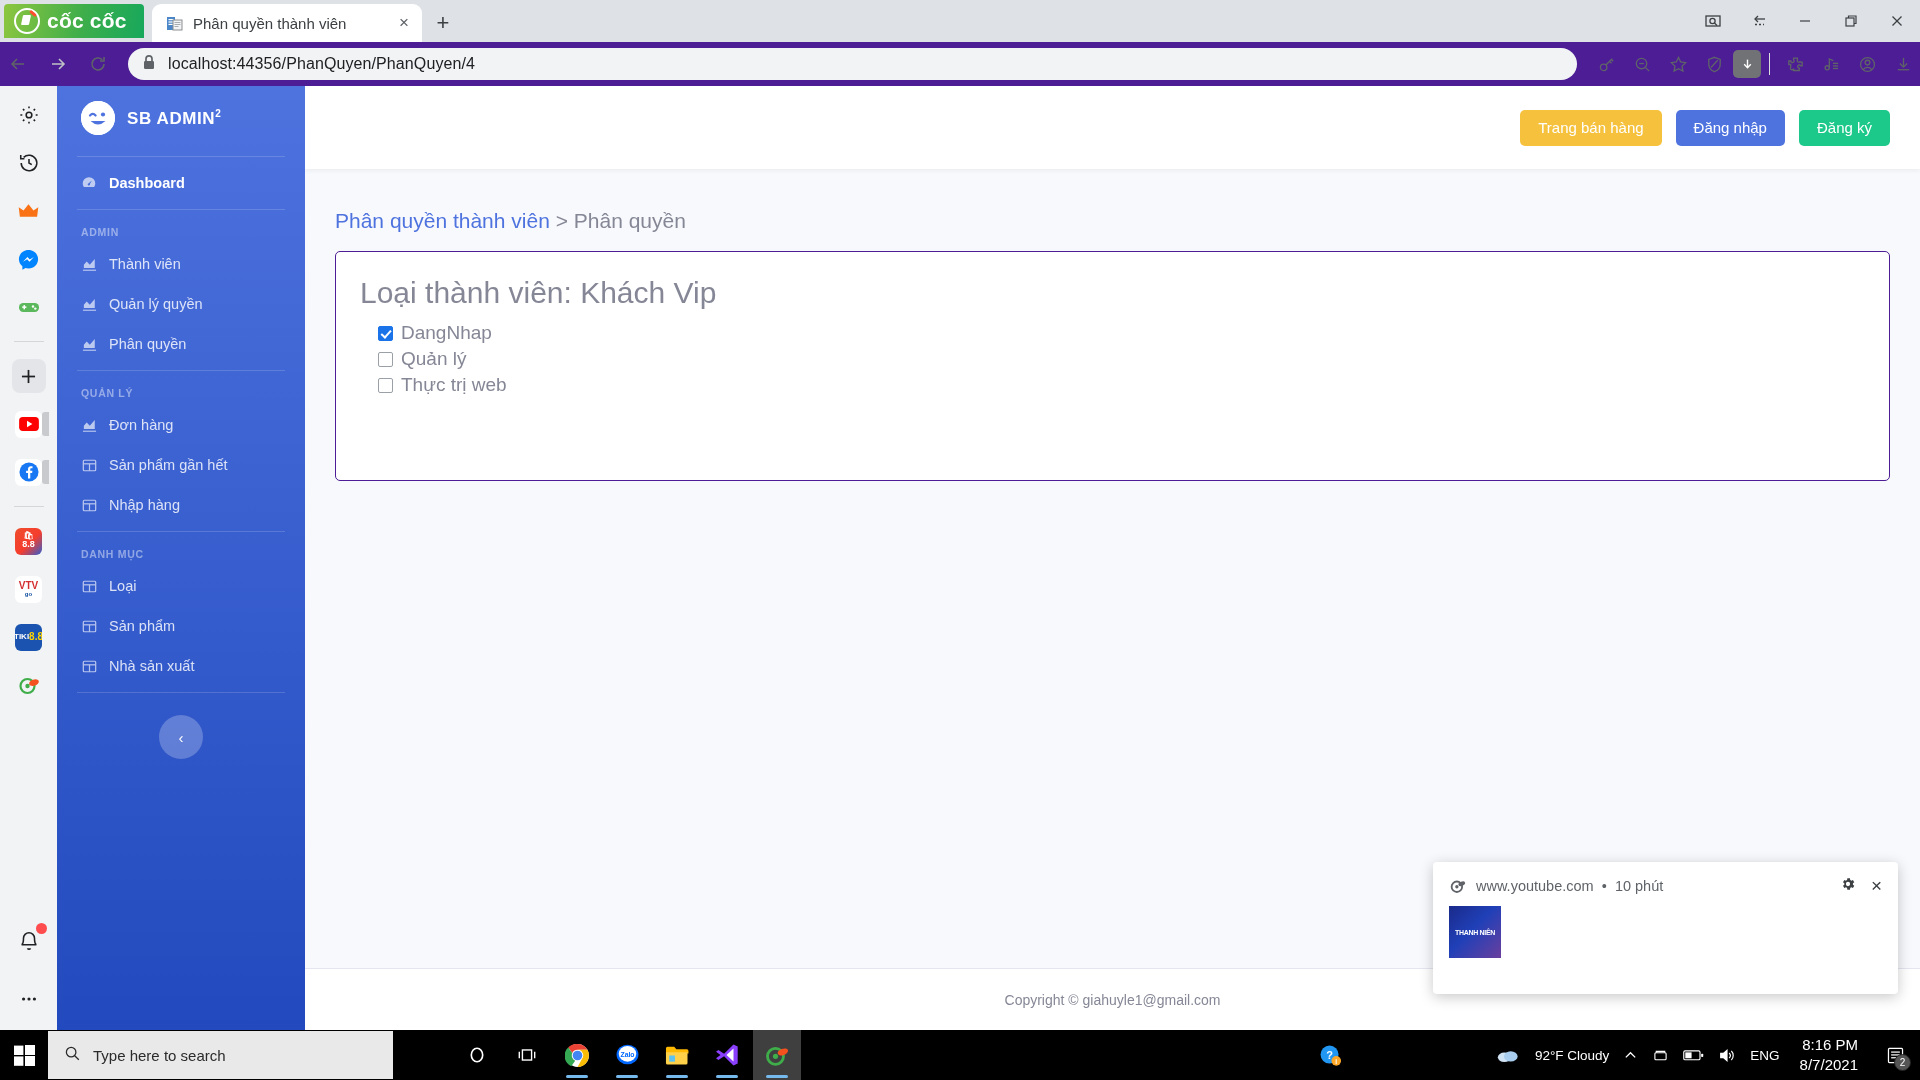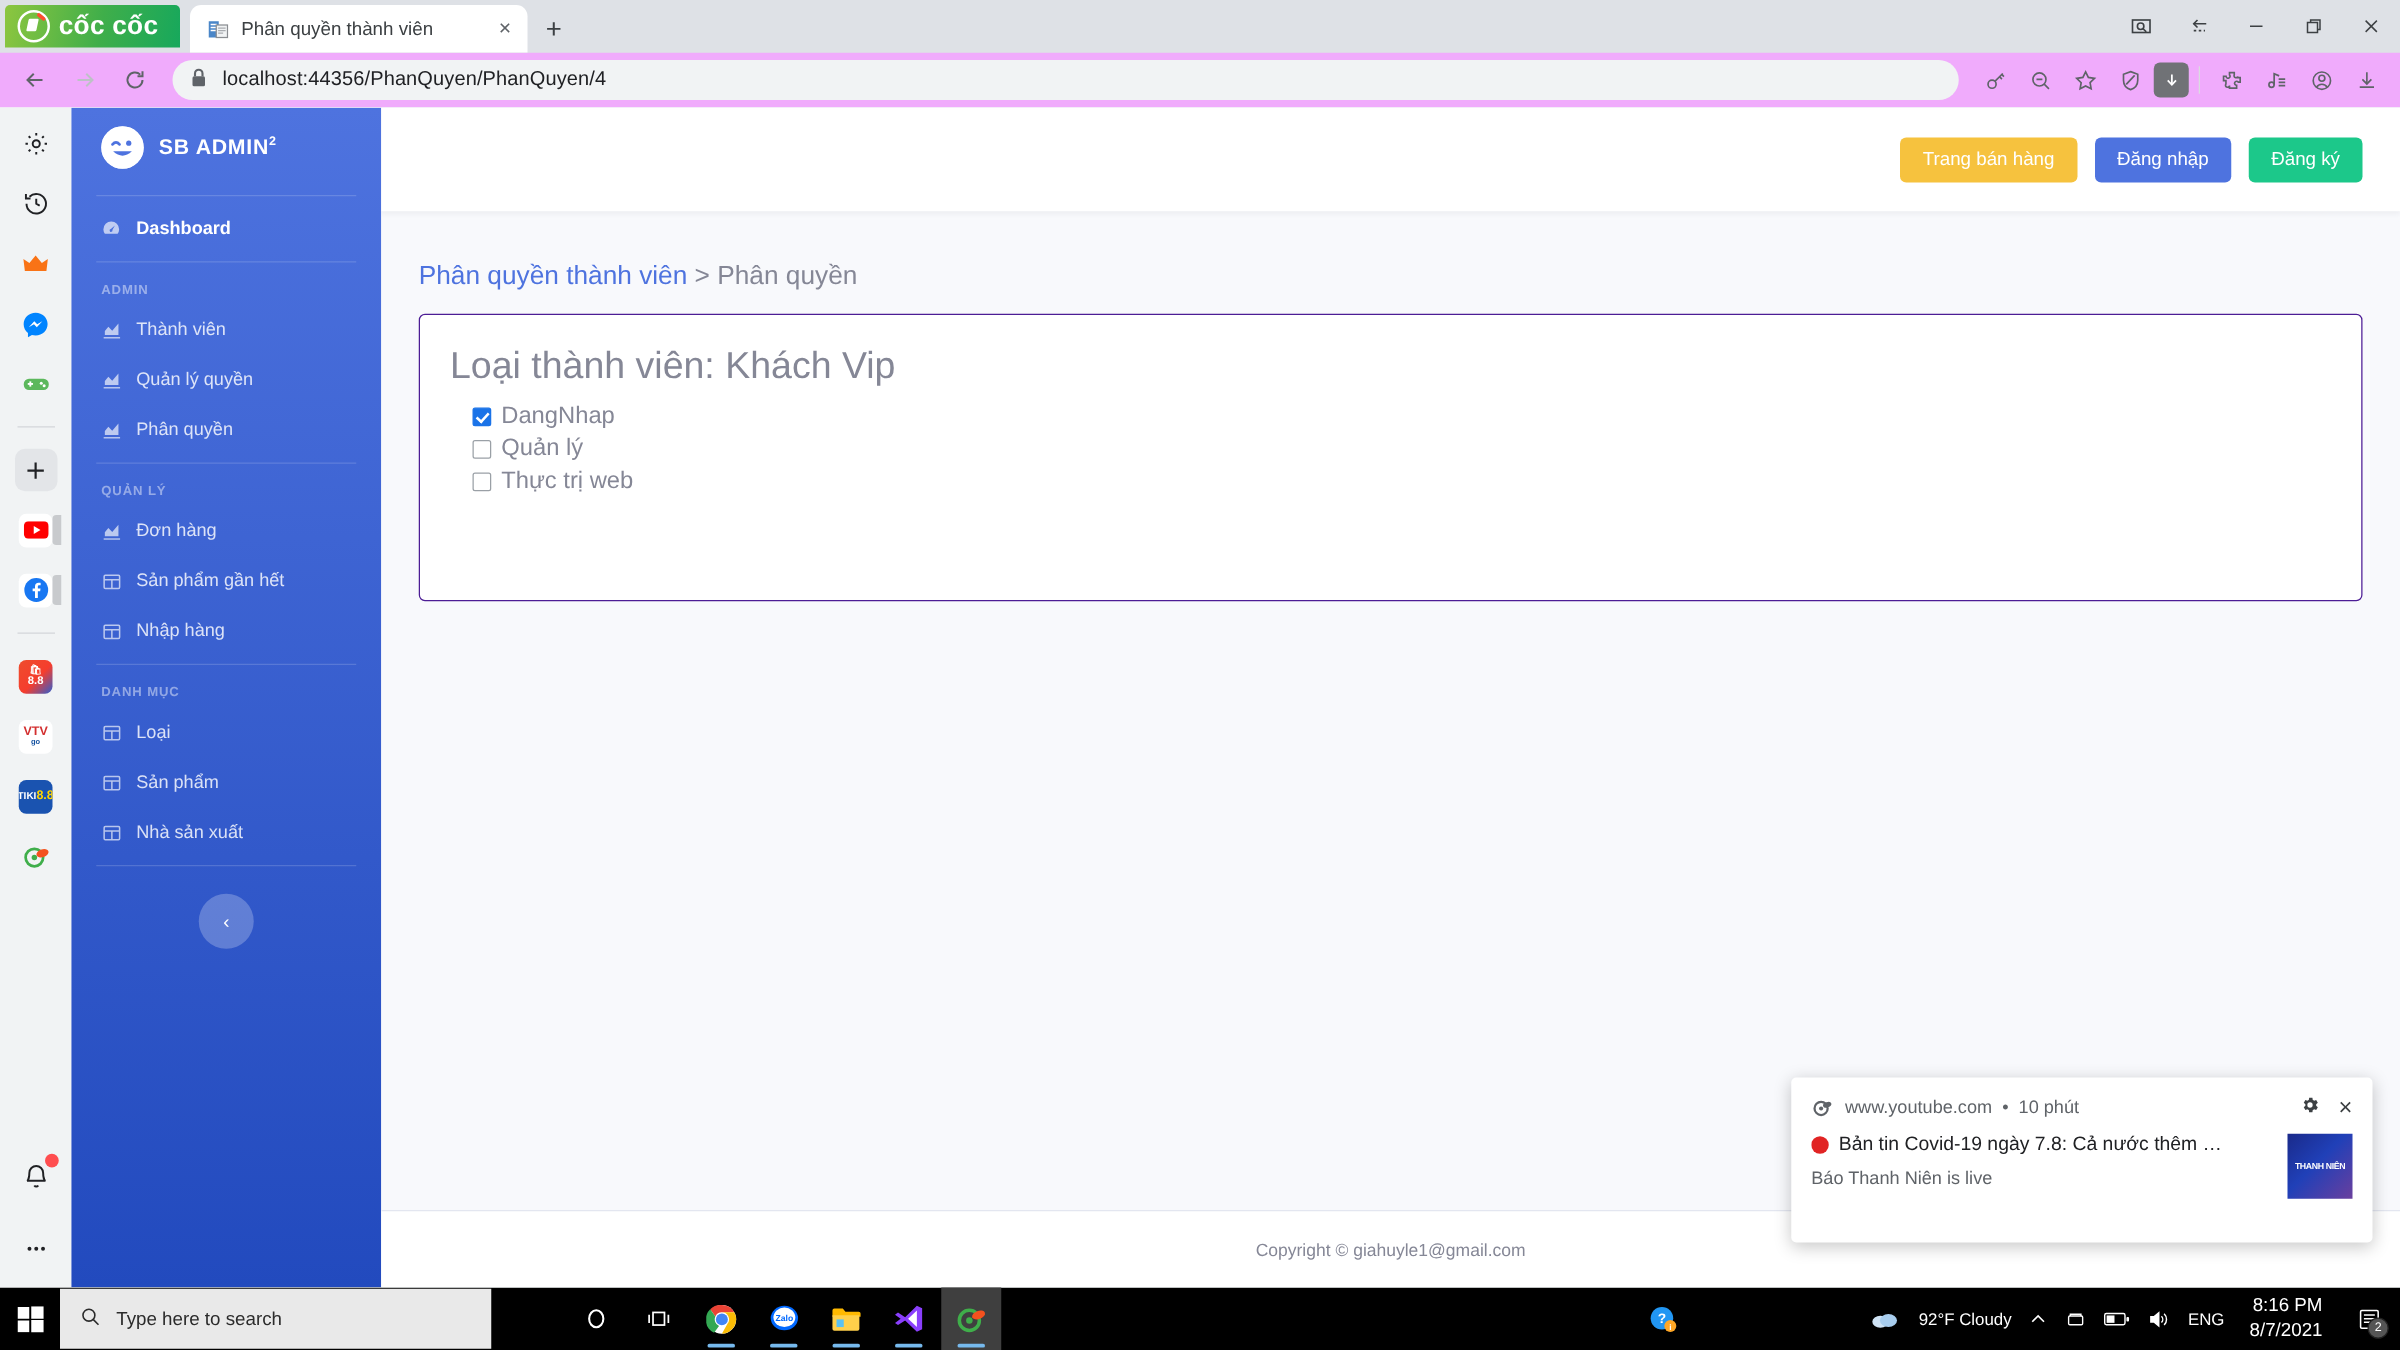--- a/index.html
+++ b/index.html
@@ -40,21 +40,21 @@
     border-radius:9px 9px 0 0; display:flex; align-items:center;
     padding:0 6px 0 14px; gap:10px; margin-left:8px; position:relative;
   }
   .tab-favicon{ width:17px;height:17px; flex:0 0 auto; position:relative;}
   .tab-title{ font-size:15px; color:#3c4043; flex:1; white-space:nowrap; overflow:hidden; text-overflow:ellipsis;}
   .tab-close{ width:24px;height:24px; display:flex;align-items:center;justify-content:center; color:#5f6368; font-size:17px; border-radius:50%;}
   .newtab{ width:30px;height:30px; margin-left:6px; margin-bottom:4px; display:flex;align-items:center;justify-content:center; color:#3c4043; font-size:22px; font-weight:300;}
   .wincontrols{ position:absolute; right:0; top:0; height:42px; display:flex; align-items:center; }
   .wc{ width:46px; height:42px; display:flex;align-items:center;justify-content:center; color:#3c4043;}
 
-  .navbar{ height:44px; background:#f0abfc; display:flex; align-items:center; padding:0 10px; gap:4px;}
+  .navbar{ height:44px; background:#4c1d95; display:flex; align-items:center; padding:0 0; gap:4px;}
   .navbtn{ width:36px;height:36px; border-radius:50%; display:flex;align-items:center;justify-content:center; color:#5f6368; flex:0 0 auto;}
   .navbtn.dim{ color:#bdc1c6;}
   .omnibox{
     flex:1; height:32px; background:#f1f3f4; border-radius:16px;
     display:flex; align-items:center; padding:0 14px; gap:12px; margin:0 8px;
   }
   .omni-url{ font-size:16px; color:#202124; letter-spacing:.1px;}
   .toolbar-icons{ display:flex; align-items:center; gap:2px; }
   .tbi{ width:34px;height:34px; border-radius:50%; display:flex;align-items:center;justify-content:center; color:#5f6368; flex:0 0 auto;}
   .tbi.active-dl{ background:#707276; border-radius:5px; width:28px;height:28px; color:#fff;}
@@ -609,27 +609,20 @@
             <span>www.youtube.com</span>&nbsp;&nbsp;<span>•</span>&nbsp;&nbsp;<span>10 phút</span>
           </span>
           <span style="color:#3c4043;">
             <svg width="16" height="16" viewBox="0 0 24 24" fill="#3c4043">
               <path d="M19.4 13a7.6 7.6 0 0 0 0-2l2-1.6-2-3.4-2.4 1a7.4 7.4 0 0 0-1.7-1l-.4-2.6h-3.9l-.4 2.6a7.4 7.4 0 0 0-1.7 1l-2.4-1-2 3.4 2 1.6a7.6 7.6 0 0 0 0 2l-2 1.6 2 3.4 2.4-1a7.4 7.4 0 0 0 1.7 1l.4 2.6h3.9l.4-2.6a7.4 7.4 0 0 0 1.7-1l2.4 1 2-3.4zM12 15.2A3.2 3.2 0 1 1 15.2 12 3.2 3.2 0 0 1 12 15.2z"></path>
             </svg>
           </span>
           <span style="font-size:19px;color:#3c4043;line-height:1;margin-left:6px;">×</span>
         </div>
         <div class="toast-body">
-          <div class="toast-text">
-            <div class="toast-title">
-              <span class="live-dot"></span>
-              <span>Bản tin Covid-19 ngày 7.8: Cả nước thêm …</span>
-            </div>
-            <div class="toast-sub">Báo Thanh Niên is live</div>
-          </div>
           <div class="toast-thumb">THANH NIÊN</div>
         </div>
       </div>
 
     </div>
   </div>
 </div>
 
 <div class="taskbar">
   <div class="start">

